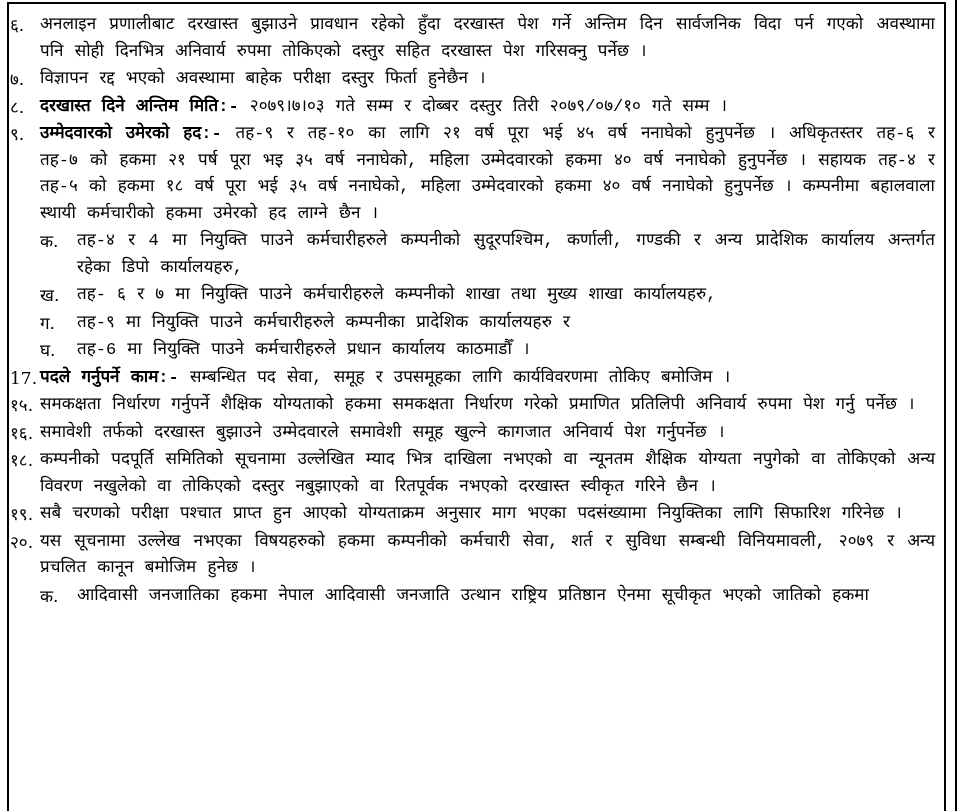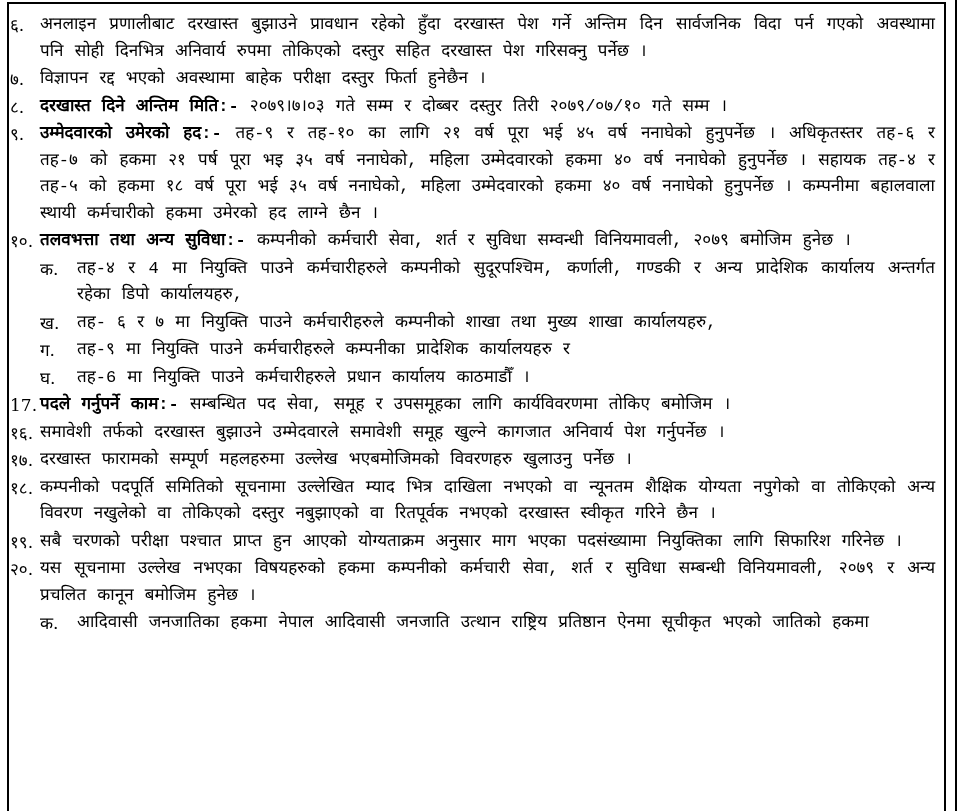--- a/index.html
+++ b/index.html
@@ -72,24 +72,20 @@
           <span class="txt"><span class="rest">विज्ञापन रद्द भएको अवस्थामा बाहेक परीक्षा दस्तुर फिर्ता हुनेछैन ।</span></span>
         </div>
         <div class="item">
           <span class="num">८.</span>
           <span class="txt"><span class="lead">दरखास्त दिने अन्तिम मिति:-</span> <span class="rest">२०७९।७।०३ गते सम्म र दोब्बर दस्तुर तिरी २०७९/०७/१० गते सम्म ।</span></span>
         </div>
         <div class="item">
           <span class="num">९.</span>
           <span class="txt"><span class="lead">उम्मेदवारको उमेरको हद:-</span> <span class="rest">तह-९ र तह-१० का लागि २१ वर्ष पूरा भई ४५ वर्ष ननाघेको हुनुपर्नेछ । अधिकृतस्तर तह-६ र तह-७ को हकमा २१ पर्ष पूरा भइ ३५ वर्ष ननाघेको, महिला उम्मेदवारको हकमा ४० वर्ष ननाघेको हुनुपर्नेछ । सहायक तह-४ र तह-५ को हकमा १८ वर्ष पूरा भई ३५ वर्ष ननाघेको, महिला उम्मेदवारको हकमा ४० वर्ष ननाघेको हुनुपर्नेछ । कम्पनीमा बहालवाला स्थायी कर्मचारीको हकमा उमेरको हद लाग्ने छैन ।</span></span>
         </div>
-        <div class="item">
-          <span class="num">१०.</span>
-          <span class="txt"><span class="lead">तलवभत्ता तथा अन्य सुविधा:-</span> <span class="rest">कम्पनीको कर्मचारी सेवा, शर्त र सुविधा सम्वन्धी विनियमावली, २०७९ बमोजिम हुनेछ ।</span></span>
-        </div>
         <div class="item sub">
           <span class="num">क.</span>
           <span class="txt">तह-४ र 4 मा नियुक्ति पाउने कर्मचारीहरुले कम्पनीको सुदूरपश्चिम, कर्णाली, गण्डकी र अन्य प्रादेशिक कार्यालय अन्तर्गत रहेका डिपो कार्यालयहरु,</span>
         </div>
         <div class="item sub">
           <span class="num">ख.</span>
           <span class="txt">तह- ६ र ७ मा नियुक्ति पाउने कर्मचारीहरुले कम्पनीको शाखा तथा मुख्य शाखा कार्यालयहरु,</span>
         </div>
         <div class="item sub">
           <span class="num">ग.</span>
@@ -97,26 +93,26 @@
         </div>
         <div class="item sub">
           <span class="num">घ.</span>
           <span class="txt">तह-6 मा नियुक्ति पाउने कर्मचारीहरुले प्रधान कार्यालय काठमाडौँ ।</span>
         </div>
         <div class="item">
           <span class="num">17.</span>
           <span class="txt"><span class="lead">पदले गर्नुपर्ने काम:-</span> <span class="rest">सम्बन्धित पद सेवा, समूह र उपसमूहका लागि कार्यविवरणमा तोकिए बमोजिम ।</span></span>
         </div>
         <div class="item">
+          <span class="num">१५.</span>
+          <span class="txt"><span class="rest">समकक्षता निर्धारण गर्नुपर्ने शैक्षिक योग्यताको हकमा समकक्षता निर्धारण गरेको प्रमाणित प्रतिलिपी अनिवार्य रुपमा पेश गर्नु पर्नेछ ।</span></span>
+        </div>
+        <div class="item">
           <span class="num">१६.</span>
           <span class="txt"><span class="rest">समावेशी तर्फको दरखास्त बुझाउने उम्मेदवारले समावेशी समूह खुल्ने कागजात अनिवार्य पेश गर्नुपर्नेछ ।</span></span>
-        </div>
-        <div class="item">
-          <span class="num">१७.</span>
-          <span class="txt"><span class="rest">दरखास्त फारामको सम्पूर्ण महलहरुमा उल्लेख भएबमोजिमको विवरणहरु खुलाउनु पर्नेछ ।</span></span>
         </div>
         <div class="item">
           <span class="num">१८.</span>
           <span class="txt"><span class="rest">कम्पनीको पदपूर्ति समितिको सूचनामा उल्लेखित म्याद भित्र दाखिला नभएको वा न्यूनतम शैक्षिक योग्यता नपुगेको वा तोकिएको अन्य विवरण नखुलेको वा तोकिएको दस्तुर नबुझाएको वा रितपूर्वक नभएको दरखास्त स्वीकृत गरिने छैन ।</span></span>
         </div>
         <div class="item">
           <span class="num">१९.</span>
           <span class="txt"><span class="rest">सबै चरणको परीक्षा पश्चात प्राप्त हुन आएको योग्यताक्रम अनुसार माग भएका पदसंख्यामा नियुक्तिका लागि सिफारिश गरिनेछ ।</span></span>
         </div>
         <div class="item">

